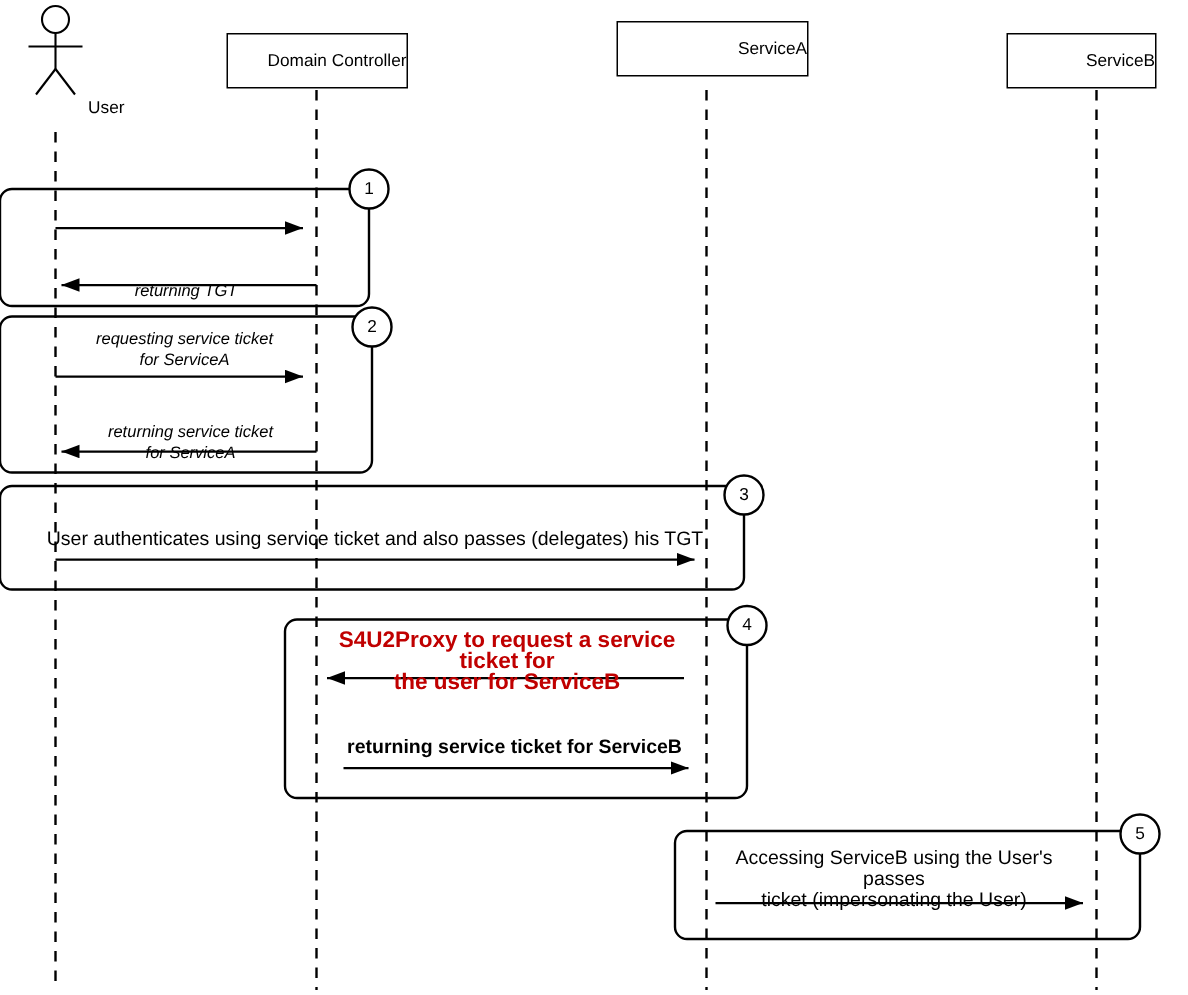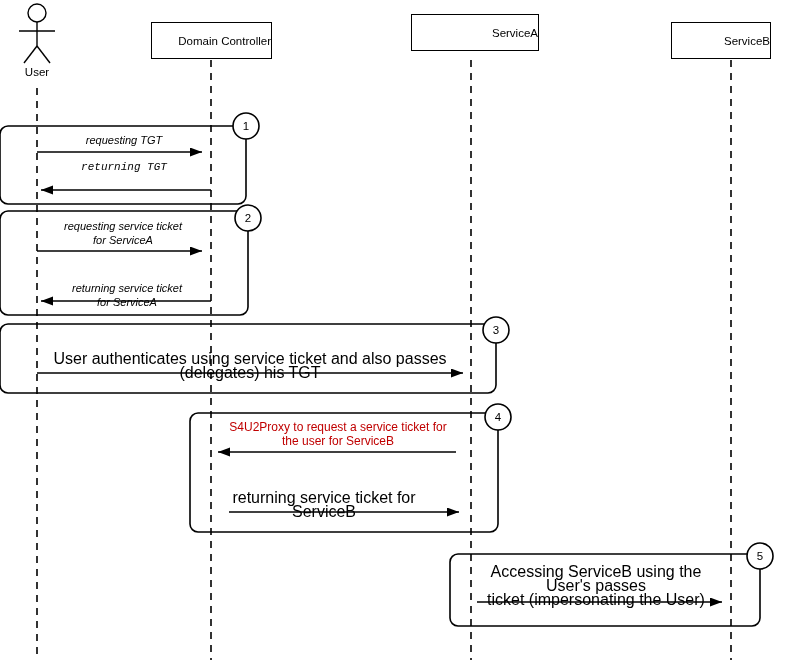--- a/index.html
+++ b/index.html
@@ -37,27 +37,27 @@
   }
   .box-label {
     font-size: 11.5px;
   }
   .msg {
     font-size: 11px;
     font-style: italic;
     line-height: 14px;
   }
   .msg-plain {
-    font-size: 16px;
+    font-size: 13px;
     font-style: normal;
     line-height: 14px;
   }
   .msg-red {
-    font-size: 12px;
-    font-weight: normal;
+    font-size: 15px;
+    font-weight: bold;
     font-style: normal;
     color: #c00000;
     line-height: 14px;
   }
   .stepnum {
     position: absolute;
     font-size: 11.5px;
     color: #000000;
     text-align: center;
     width: 24px;
@@ -143,41 +143,40 @@
   <div class="nodebox" style="left:151px; top:22px; width:121px; height:37px; line-height:37px;">
     <span class="box-label">Domain Controller</span>
   </div>
   <div class="nodebox" style="left:411px; top:14px; width:128px; height:37px; line-height:37px;">
     <span class="box-label">ServiceA</span>
   </div>
   <div class="nodebox" style="left:671px; top:22px; width:100px; height:37px; line-height:37px;">
     <span class="box-label">ServiceB</span>
   </div>
 
-  <div class="lbl actor-label" style="left:7px; top:66px; width:60px;">User</div>
+  <div class="lbl actor-label" style="left:23px; top:66px; width:60px;text-align:right;">User</div>
 
   <div class="stepnum" style="left:234px; top:114px;">1</div>
   <div class="stepnum" style="left:236px; top:206px;">2</div>
   <div class="stepnum" style="left:484px; top:318px;">3</div>
   <div class="stepnum" style="left:486px; top:405px;">4</div>
   <div class="stepnum" style="left:748px; top:544px;">5</div>
 
-  <div class="lbl msg" style="left:44px; top:133px; width:160px;">requesting TGT</div>
 
-  <div class="lbl msg" style="left:44px; top:160px; width:160px;font-family:Liberation Mono, monospace;">returning TGT</div>
+  <div class="lbl msg" style="left:44px; top:187px; width:160px;">returning TGT</div>
 
   <div class="lbl msg" style="left:40px; top:219px; width:166px;">requesting service ticket
 for ServiceA</div>
 
   <div class="lbl msg" style="left:44px; top:269px; width:166px;margin-top:12px;">returning service ticket
 for ServiceA</div>
 
   <div class="lbl msg-plain" style="left:30px; top:352px; width:440px;">User authenticates using service ticket and also passes (delegates) his TGT</div>
 
   <div class="lbl msg-red" style="left:222px; top:420px; width:232px;">S4U2Proxy to request a service ticket for
 the user for ServiceB</div>
 
-  <div class="lbl msg-plain" style="left:208px; top:491px; width:232px;">returning service ticket for ServiceB</div>
+  <div class="lbl msg-plain" style="left:227px; top:491px; width:232px;font-weight:bold;">returning service ticket for ServiceB</div>
 
   <div class="lbl msg-plain" style="left:470px; top:565px; width:252px;">Accessing ServiceB using the User's passes
 ticket (impersonating the User)</div>
 
 </div>
 
 </body></html>

